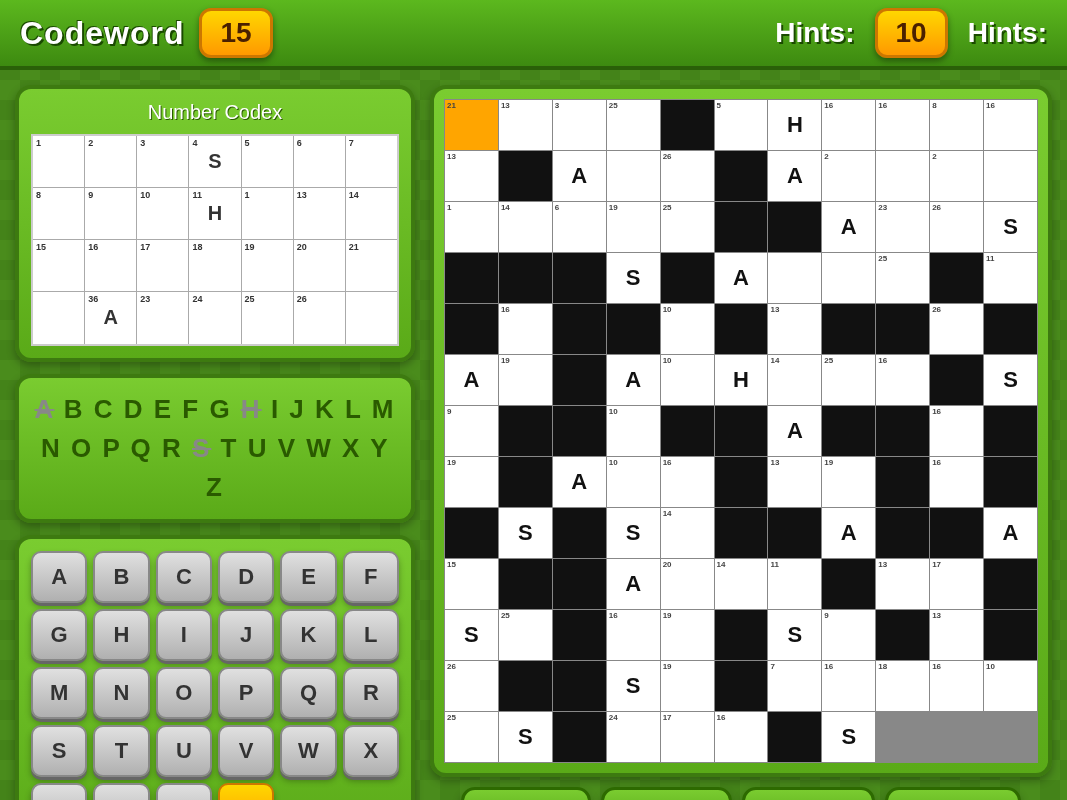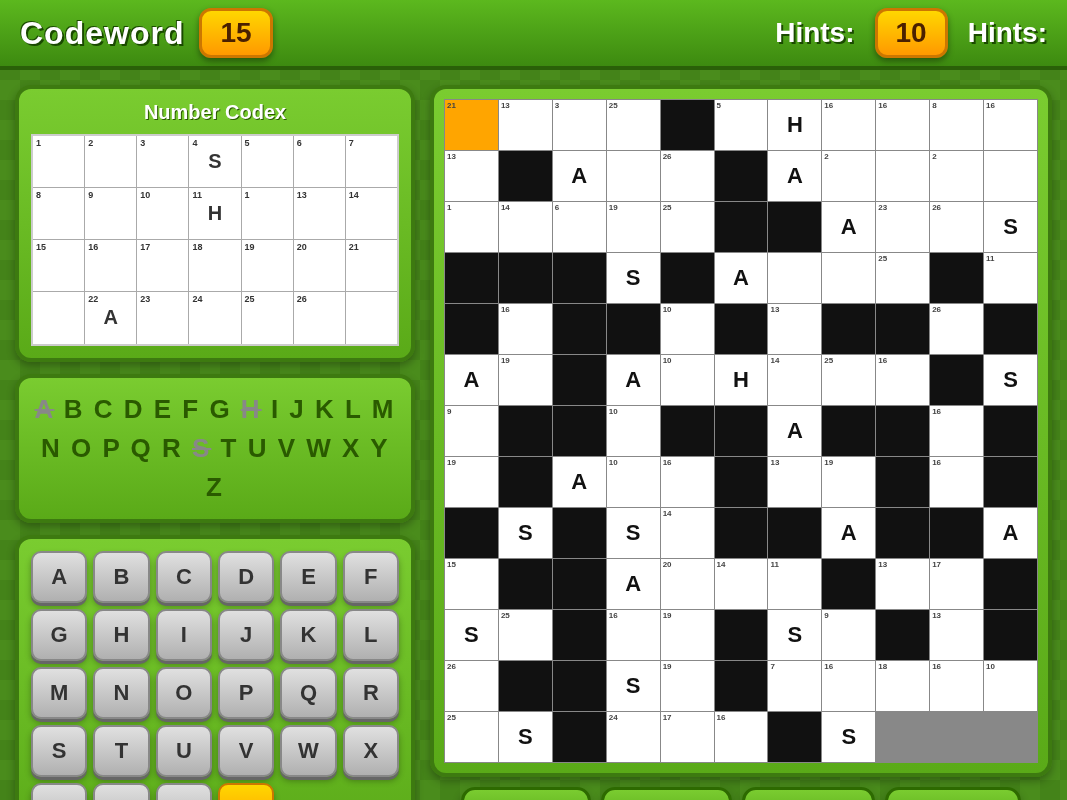--- a/index.html
+++ b/index.html
@@ -104,21 +104,21 @@
     .codex-panel {
       background: linear-gradient(180deg, #7acc30 0%, #5aaa18 100%);
       border: 4px solid #3d7a10;
       border-radius: 16px;
       padding: 12px;
       box-shadow: 0 4px 8px rgba(0,0,0,0.3);
     }
 
     .codex-title {
       font-size: 20px;
-      font-weight: 700;
+      font-weight: 400;
       color: white;
       text-shadow: 1px 1px 0 #2a5a00;
       text-align: center;
       margin-bottom: 10px;
     }
 
     .codex-grid {
       background: white;
       border: 2px solid #ccc;
       display: grid;
@@ -381,21 +381,21 @@
             <span class="cell-num">19</span>
           </div>
           <div class="codex-cell">
             <span class="cell-num">20</span>
           </div>
           <div class="codex-cell">
             <span class="cell-num">21</span>
           </div>
           <div class="codex-cell"></div>
           <div class="codex-cell">
-            <span class="cell-num">22</span>
+            <span class="cell-num">36</span>
             <span class="cell-letter">A</span>
           </div>
           <div class="codex-cell">
             <span class="cell-num">23</span>
           </div>
           <div class="codex-cell">
             <span class="cell-num">24</span>
           </div>
           <div class="codex-cell">
             <span class="cell-num">25</span>

